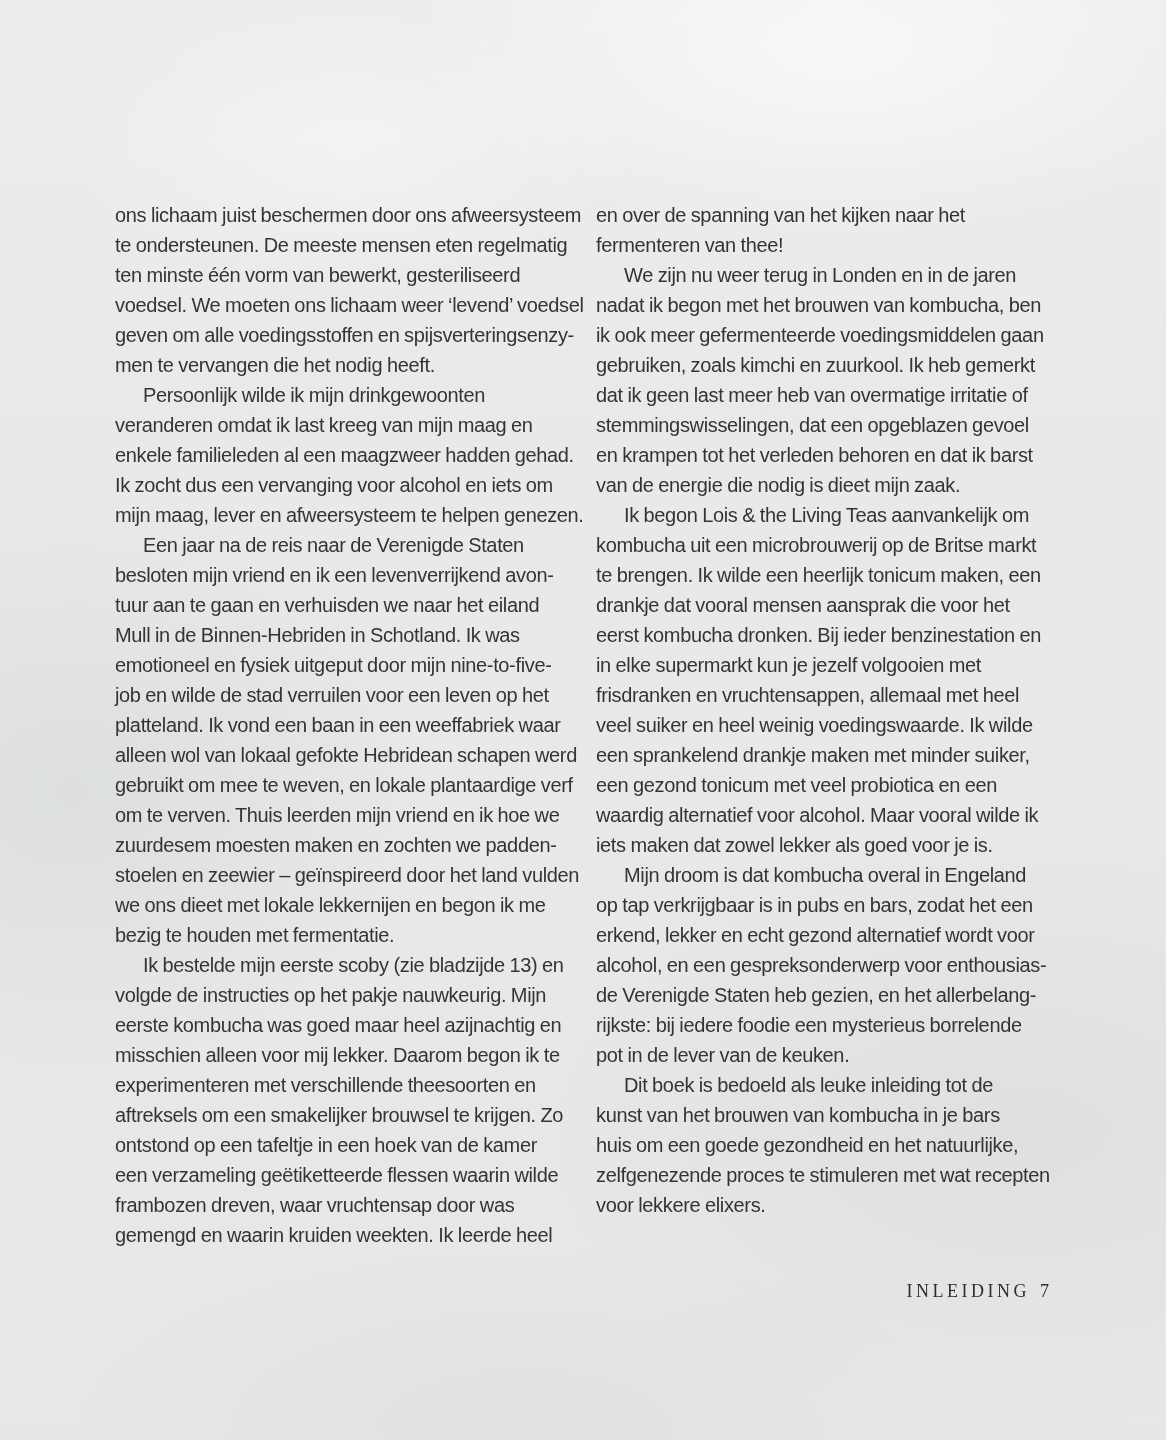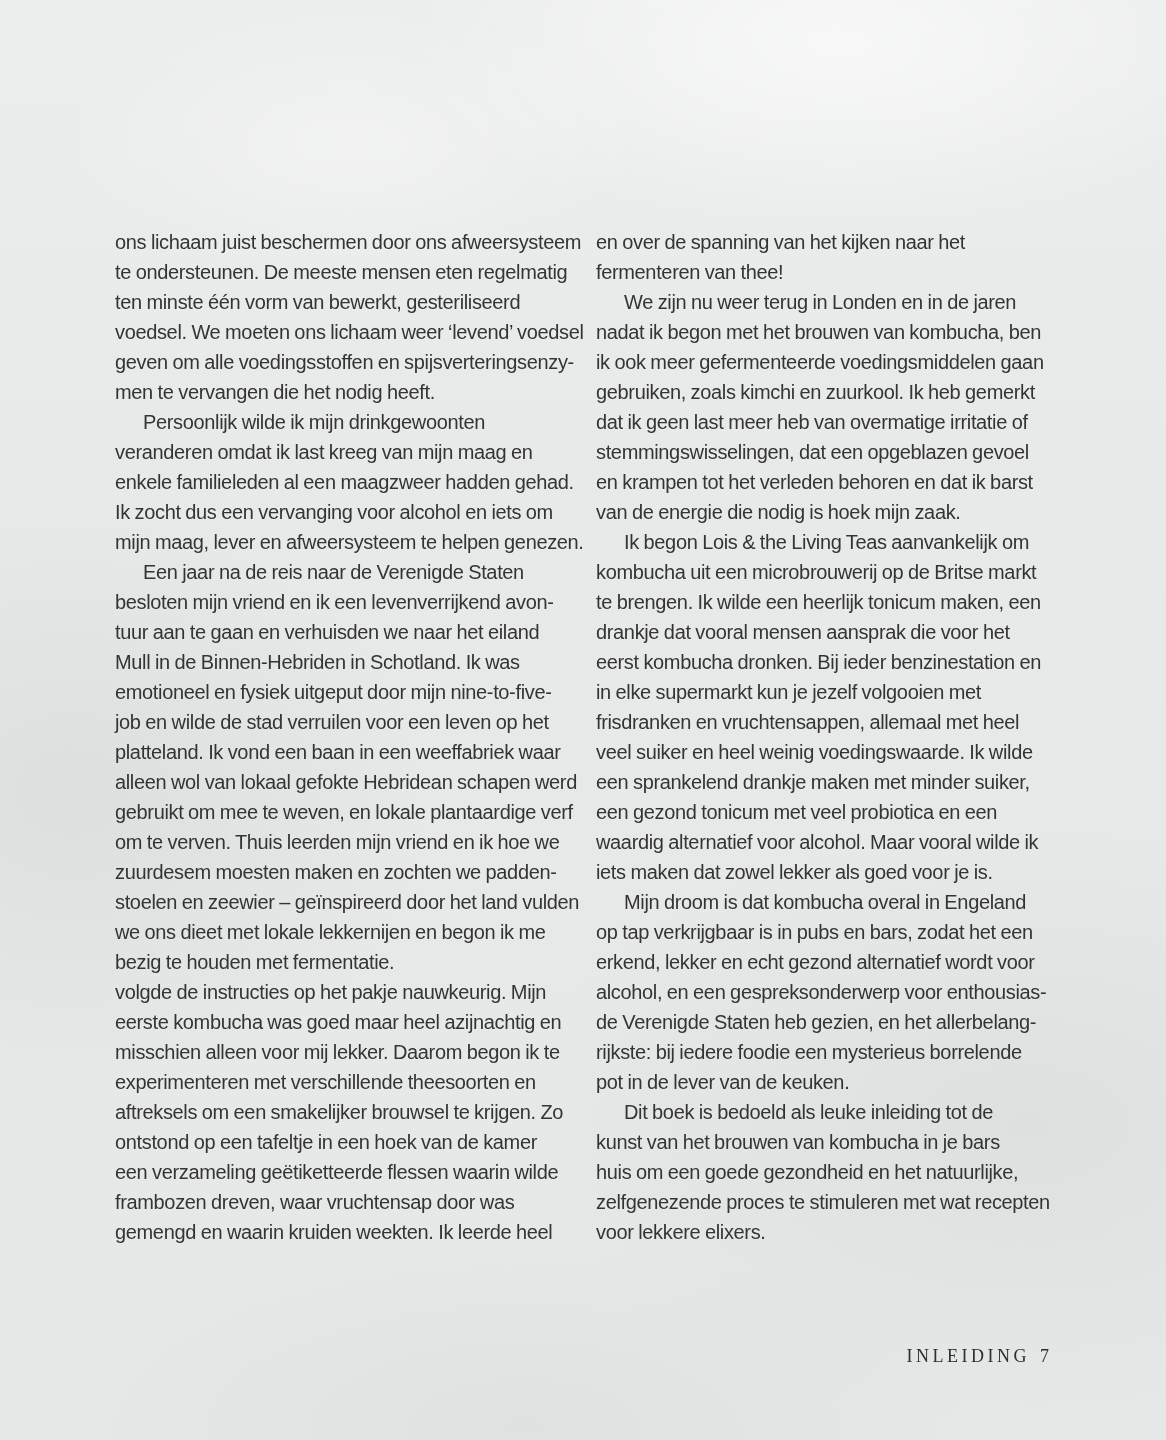--- a/index.html
+++ b/index.html
@@ -20,37 +20,36 @@
       radial-gradient(ellipse 700px 420px at 88% 78%, rgba(206,211,209,0.38), rgba(206,211,209,0) 72%),
       radial-gradient(ellipse 640px 260px at 45% 99%, rgba(210,214,212,0.35), rgba(210,214,212,0) 70%),
       linear-gradient(180deg, #eceeed 0%, #e8eae9 30%, #e6e8e7 100%);
     font-family: "Liberation Sans", "DejaVu Sans", sans-serif;
     color: #343434;
   }
   .column {
     position: absolute;
     top: 200px;
     width: 465px;
-    margin-top: 27px;
   }
   .column.left  { left: 115px; }
   .column.right { left: 596px; }
   .line {
     height: 30px;
     line-height: 30px;
     font-size: 20px;
     letter-spacing: -0.35px;
     word-spacing: -0.5px;
     white-space: nowrap;
     color: inherit;
   }
   .line.indent { padding-left: 28px; }
   .footer {
     position: absolute;
-    top: 1344px;
+    top: 1279px;
     right: 116px;
     font-family: "Liberation Serif", "DejaVu Serif", serif;
     font-size: 18px;
     line-height: 24px;
     letter-spacing: 3.5px;
     color: #2e2e2e;
     white-space: nowrap;
   }
   .footer .page-num { margin-left: 10px; letter-spacing: 1px; }
 </style>
@@ -78,20 +77,21 @@
       <div class="line">emotioneel en fysiek uitgeput door mijn nine-to-five-</div>
       <div class="line">job en wilde de stad verruilen voor een leven op het</div>
       <div class="line">platteland. Ik vond een baan in een weeffabriek waar</div>
       <div class="line">alleen wol van lokaal gefokte Hebridean schapen werd</div>
       <div class="line">gebruikt om mee te weven, en lokale plantaardige verf</div>
       <div class="line">om te verven. Thuis leerden mijn vriend en ik hoe we</div>
       <div class="line">zuurdesem moesten maken en zochten we padden-</div>
       <div class="line">stoelen en zeewier – geïnspireerd door het land vulden</div>
       <div class="line">we ons dieet met lokale lekkernijen en begon ik me</div>
       <div class="line">bezig te houden met fermentatie.</div>
+      <div class="line indent">Ik bestelde mijn eerste scoby (zie bladzijde 13) en</div>
       <div class="line">volgde de instructies op het pakje nauwkeurig. Mijn</div>
       <div class="line">eerste kombucha was goed maar heel azijnachtig en</div>
       <div class="line">misschien alleen voor mij lekker. Daarom begon ik te</div>
       <div class="line">experimenteren met verschillende theesoorten en</div>
       <div class="line">aftreksels om een smakelijker brouwsel te krijgen. Zo</div>
       <div class="line">ontstond op een tafeltje in een hoek van de kamer</div>
       <div class="line">een verzameling geëtiketteerde flessen waarin wilde</div>
       <div class="line">frambozen dreven, waar vruchtensap door was</div>
       <div class="line">gemengd en waarin kruiden weekten. Ik leerde heel</div>
     </div>
@@ -99,21 +99,21 @@
   <div class="column right">
       <div class="line">en over de spanning van het kijken naar het</div>
       <div class="line">fermenteren van thee!</div>
       <div class="line indent">We zijn nu weer terug in Londen en in de jaren</div>
       <div class="line">nadat ik begon met het brouwen van kombucha, ben</div>
       <div class="line">ik ook meer gefermenteerde voedingsmiddelen gaan</div>
       <div class="line">gebruiken, zoals kimchi en zuurkool. Ik heb gemerkt</div>
       <div class="line">dat ik geen last meer heb van overmatige irritatie of</div>
       <div class="line">stemmingswisselingen, dat een opgeblazen gevoel</div>
       <div class="line">en krampen tot het verleden behoren en dat ik barst</div>
-      <div class="line">van de energie die nodig is hoek mijn zaak.</div>
+      <div class="line">van de energie die nodig is dieet mijn zaak.</div>
       <div class="line indent">Ik begon Lois &amp; the Living Teas aanvankelijk om</div>
       <div class="line">kombucha uit een microbrouwerij op de Britse markt</div>
       <div class="line">te brengen. Ik wilde een heerlijk tonicum maken, een</div>
       <div class="line">drankje dat vooral mensen aansprak die voor het</div>
       <div class="line">eerst kombucha dronken. Bij ieder benzinestation en</div>
       <div class="line">in elke supermarkt kun je jezelf volgooien met</div>
       <div class="line">frisdranken en vruchtensappen, allemaal met heel</div>
       <div class="line">veel suiker en heel weinig voedingswaarde. Ik wilde</div>
       <div class="line">een sprankelend drankje maken met minder suiker,</div>
       <div class="line">een gezond tonicum met veel probiotica en een</div>

